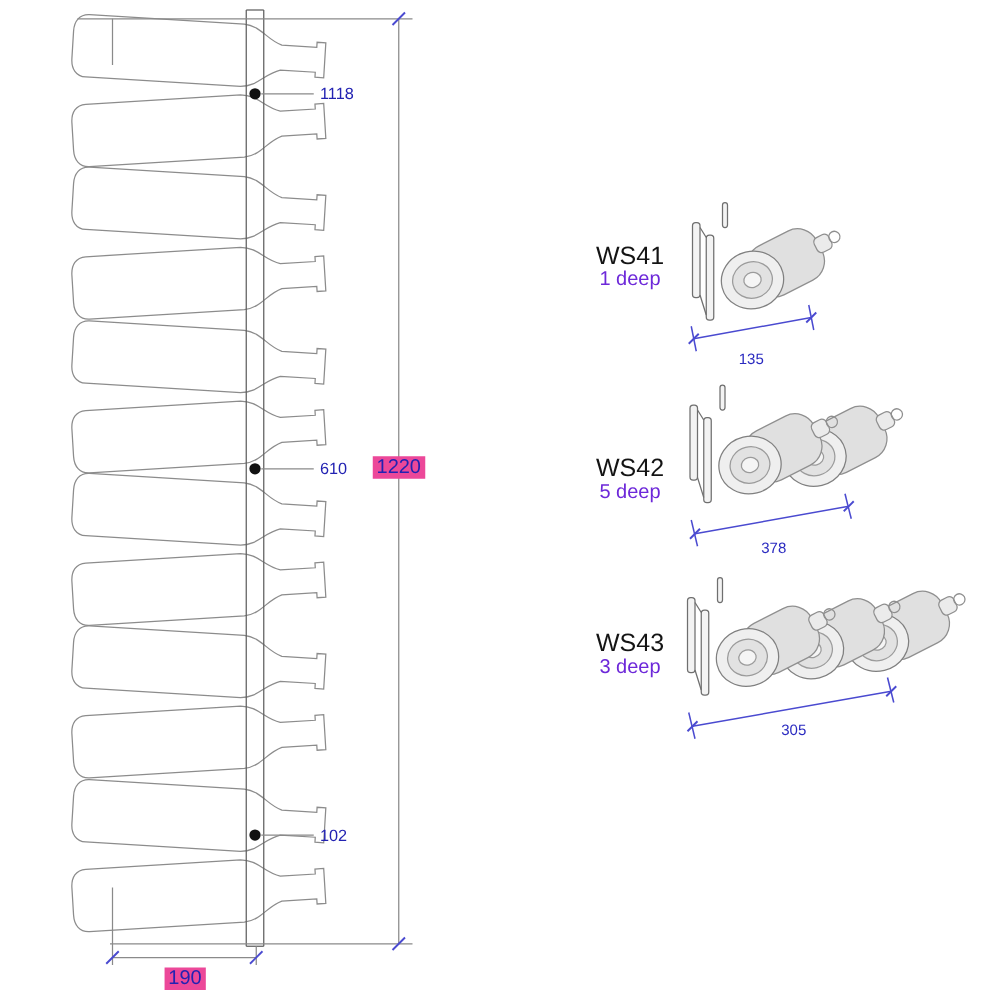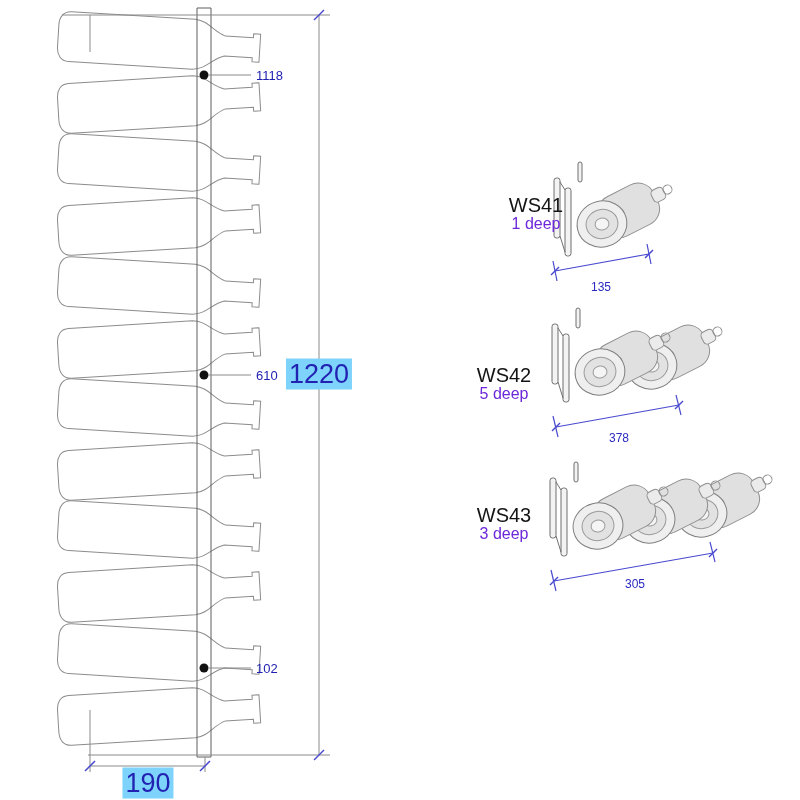--- a/index.html
+++ b/index.html
@@ -3,21 +3,21 @@
 <meta charset="utf-8">
 <style>
   html,body { margin:0; padding:0; background:#ffffff; }
   .stage {
     position:relative; width:800px; height:800px; background:#ffffff;
     font-family:"Liberation Sans", sans-serif; overflow:hidden;
   }
   svg { position:absolute; left:0; top:0; }
   .lbl { position:absolute; white-space:nowrap;text-align:right; }
   .dim-small { color:#2222b2; font-size:13px; transform:translateY(-50%); }
-  .dim-big   { color:#2222b2; font-size:27px; transform:translate(-50%,-50%); background:#7dd3fc; padding:0 3px; }
+  .dim-big   { color:#2222b2; font-size:16px; transform:translate(-50%,-50%); background:#ec4899; padding:0 3px; }
   .dim-mid   { color:#2a2ac0; font-size:12px; transform:translate(-50%,-50%); }
   .prod-block { position:absolute; width:64px; text-align:center; }
   .prod-code { color:#141414; font-size:20px; line-height:22px; }
   .prod-depth { color:#6d28d9; font-size:16px; line-height:15px; }
 </style>
 </head>
 <body>
 
 <div class="stage">
 
@@ -147,21 +147,21 @@
     </g>
   </svg>
 
   <div class="lbl dim-small" style="left:256px; top:75px;">1118</div>
   <div class="lbl dim-small" style="left:256px; top:375px;">610</div>
   <div class="lbl dim-small" style="left:256px; top:668px;">102</div>
 
   <div class="lbl dim-big" style="left:319px; top:374px;">1220</div>
   <div class="lbl dim-big" style="left:148px; top:783px;">190</div>
 
-  <div class="prod-block" style="left:472px; top:194px;margin-left:32px;">
+  <div class="prod-block" style="left:472px; top:194px;">
     <div class="prod-code">WS41</div>
     <div class="prod-depth">1 deep</div>
   </div>
   <div class="prod-block" style="left:472px; top:364px;">
     <div class="prod-code">WS42</div>
     <div class="prod-depth">5 deep</div>
   </div>
   <div class="prod-block" style="left:472px; top:504px;">
     <div class="prod-code">WS43</div>
     <div class="prod-depth">3 deep</div>

